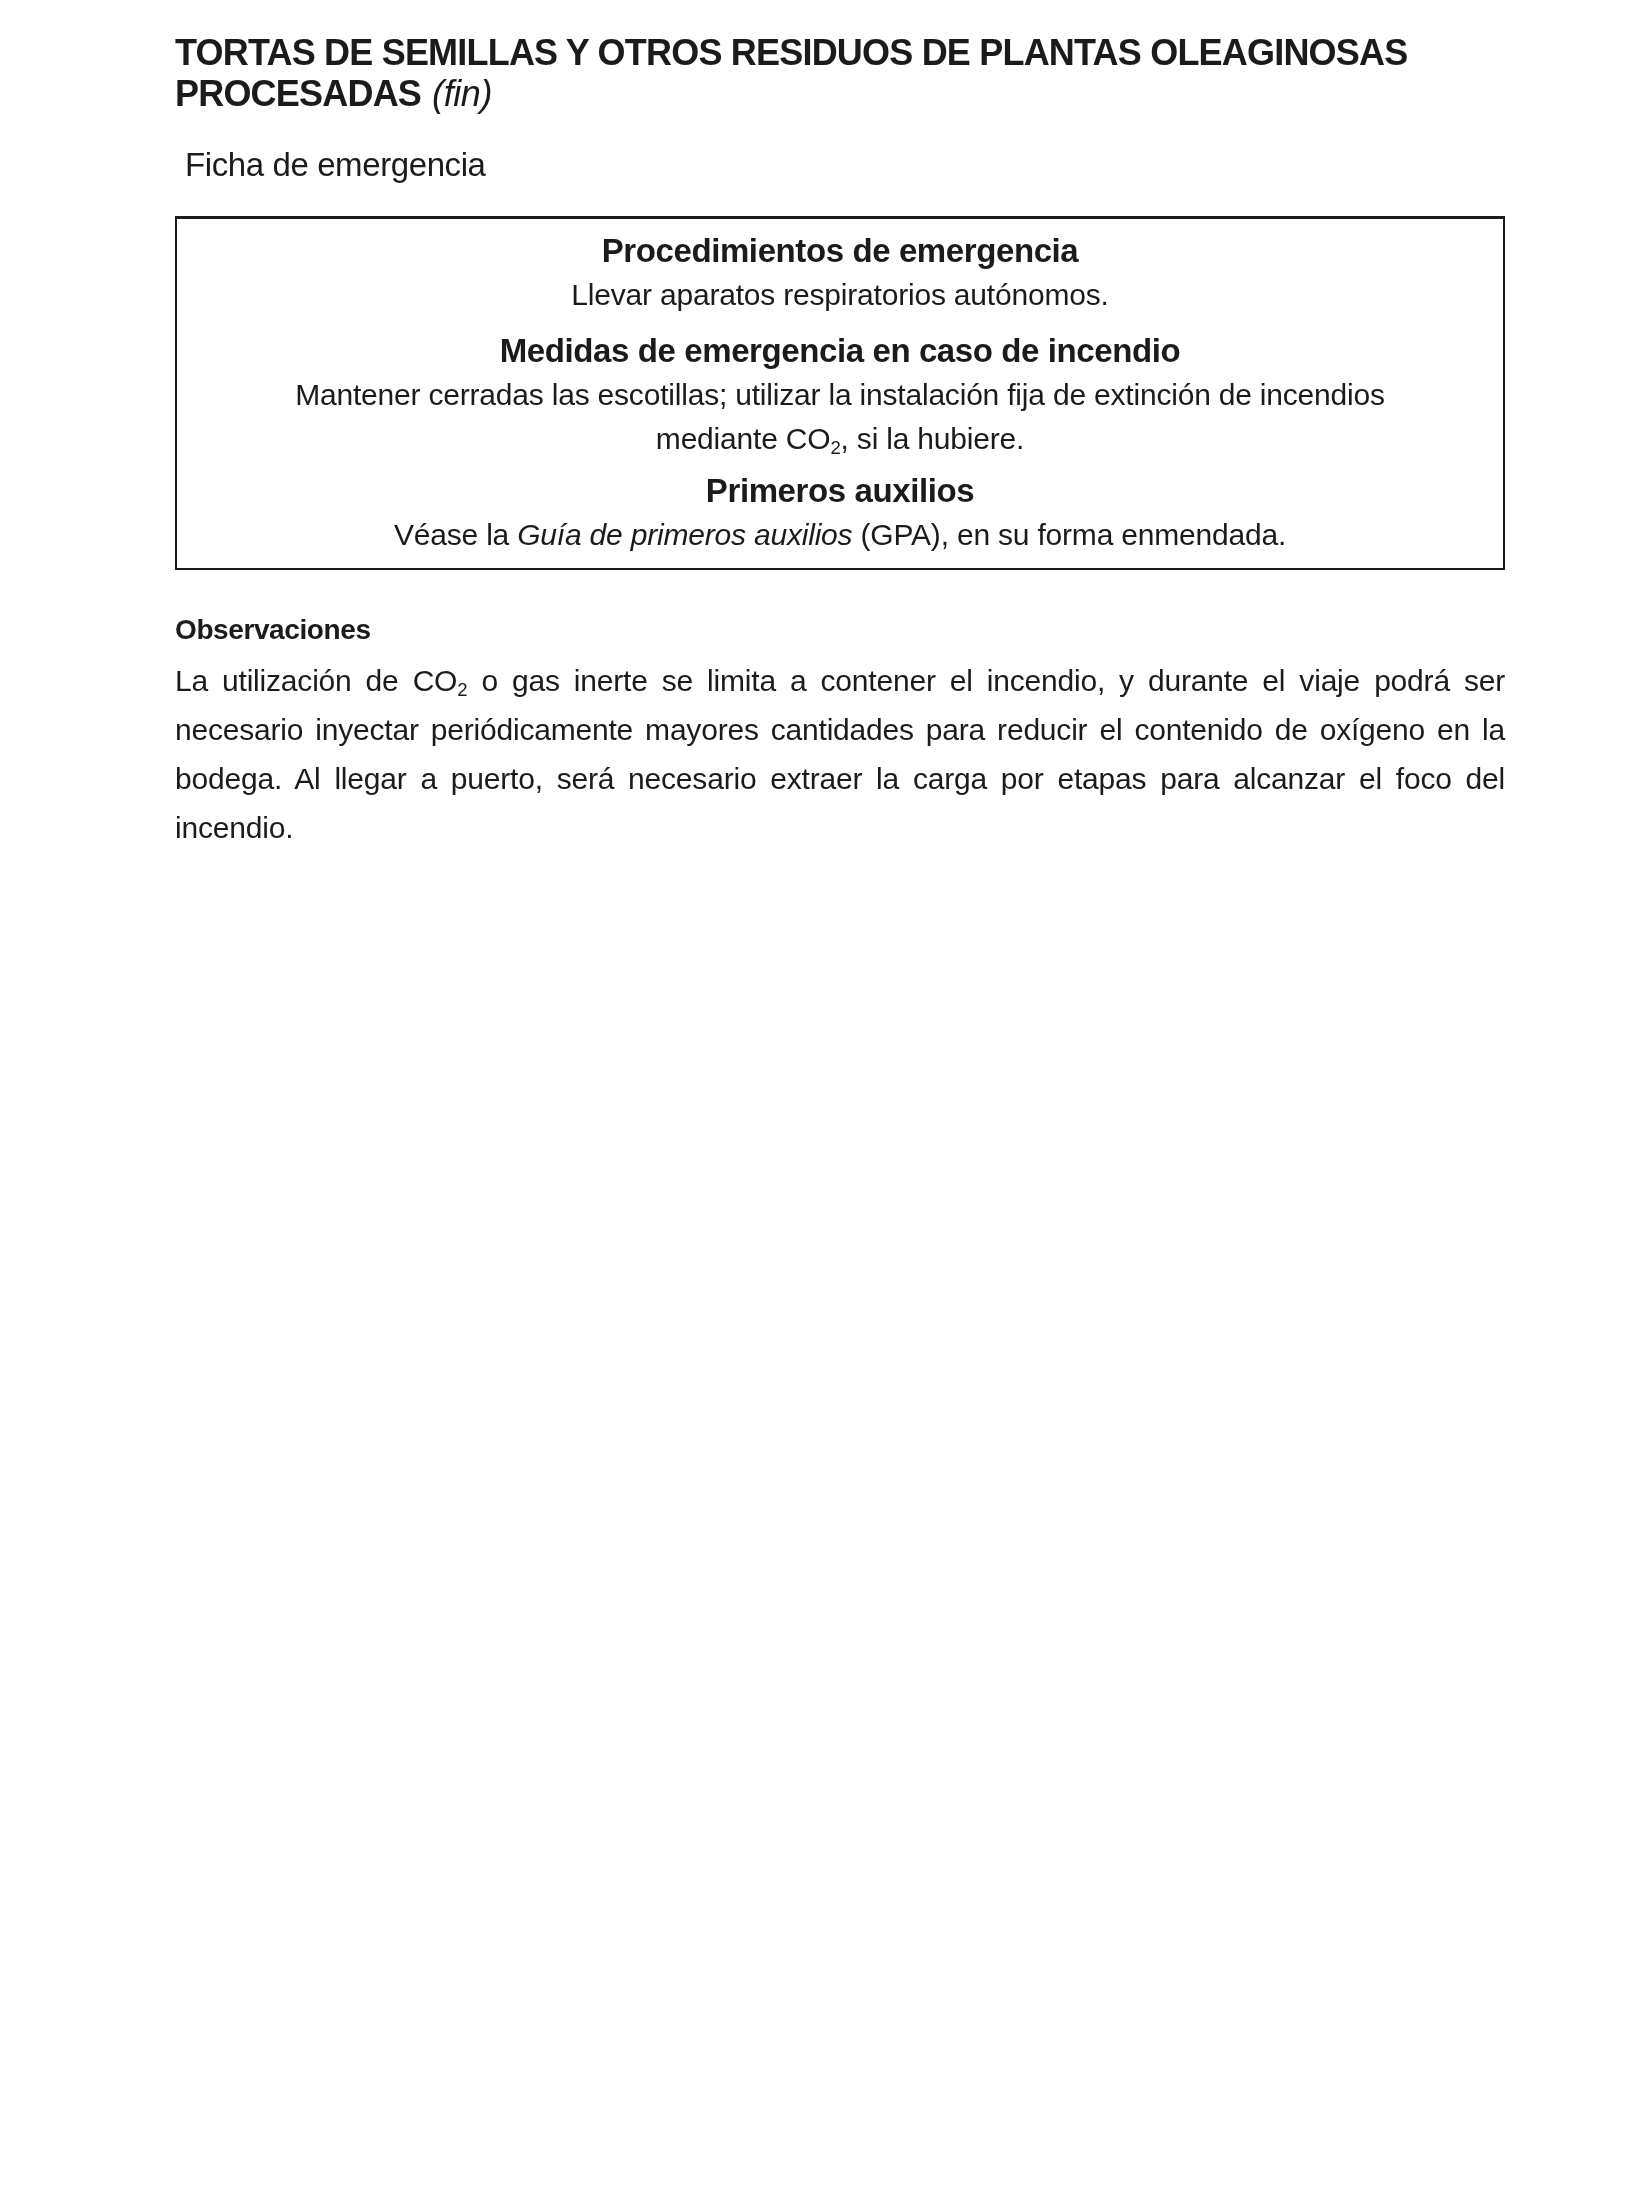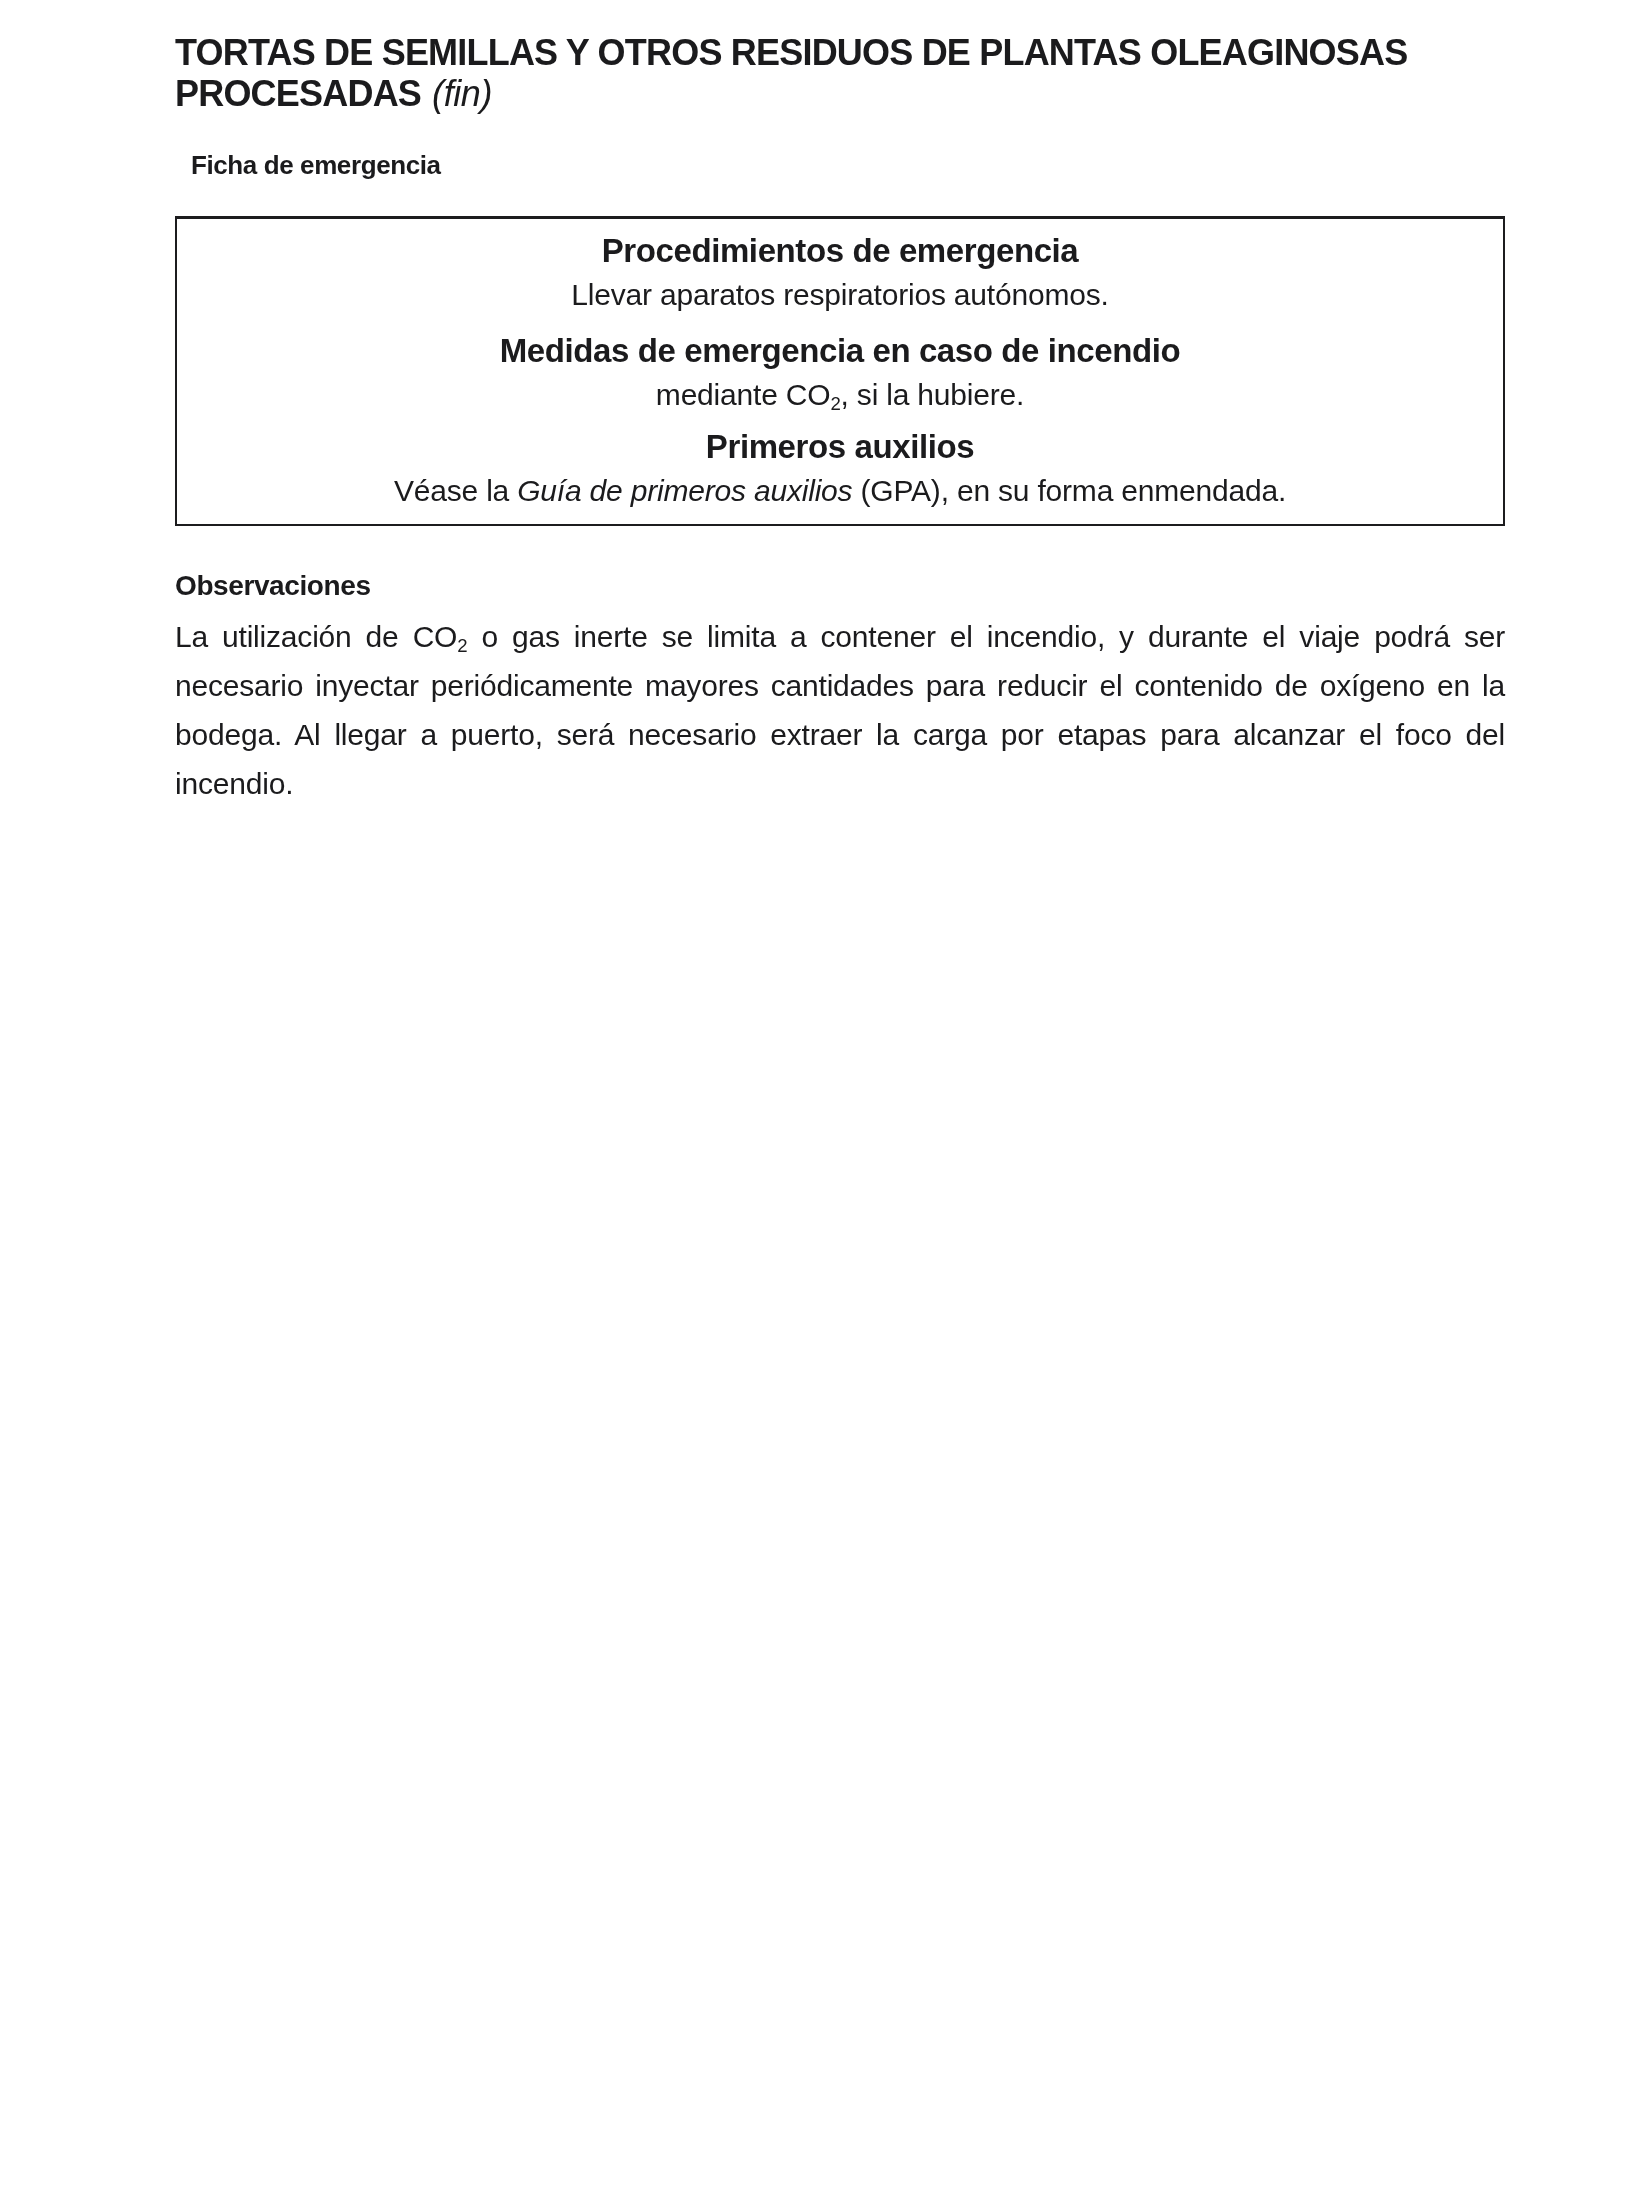--- a/index.html
+++ b/index.html
@@ -31,24 +31,24 @@
   }
   .t-line { display: block; white-space: nowrap; }
   .t-fin {
     font-style: italic;
     font-weight: 400;
     letter-spacing: -0.4px;
     margin-left: 11px;
   }
   
   .ficha-heading {
-    margin: 32px 0 0 16px;
-    font-size: 26px;
+    margin: 32px 0 0 10px;
+    font-size: 33px;
     line-height: 38px;
-    font-weight: 700;
+    font-weight: 400;
     letter-spacing: -0.4px;
   }
   
   .card {
     margin-top: 32px;
     border: 2.4px solid #1c1c1e;
     background: #ffffff;
   }
   .card-cell { text-align: center; }
   .cell-top { padding: 8px 24px 12.7px 24px; }
@@ -105,20 +105,21 @@
   <h2 class="ficha-heading">Ficha de emergencia</h2>
 
   <div class="card">
 
 
     <div class="card-cell cell-bottom">
       <div class="c-head">Procedimientos de emergencia</div>
       <div class="c-body">Llevar aparatos respiratorios autónomos.</div>
 
       <div class="c-head gap-md">Medidas de emergencia en caso de incendio</div>
+      <div class="c-body">Mantener cerradas las escotillas; utilizar la instalación fija de extinción de incendios</div>
       <div class="c-body"><span>mediante CO</span><sub class="chem">2</sub><span>, si la hubiere.</span></div>
 
       <div class="c-head gap-lg">Primeros auxilios</div>
       <div class="c-body"><span>Véase la </span><span class="italic">Guía de primeros auxilios</span><span> (GPA), en su forma enmendada.</span></div>
     </div>
 
   </div>
 
   <h2 class="obs-heading">Observaciones</h2>
 

